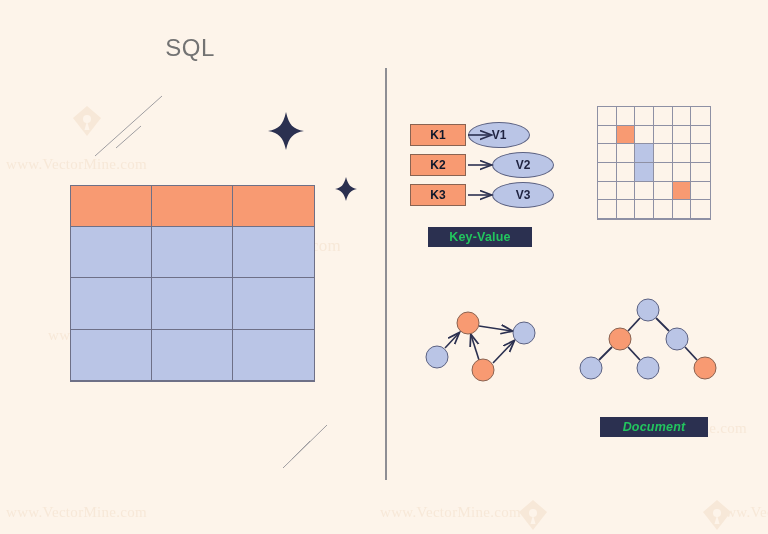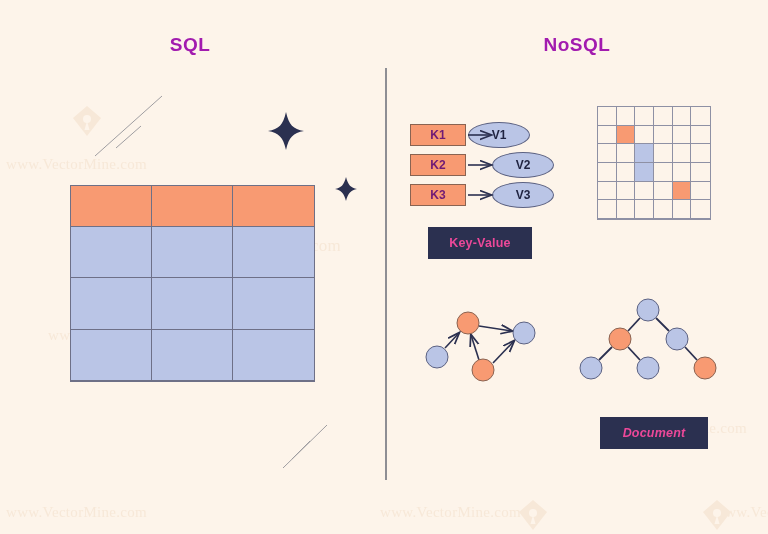--- a/index.html
+++ b/index.html
@@ -28,45 +28,45 @@
     user-select: none;
     pointer-events: none;
   }
   .wm-big {
     font-size: 17px;
   }
 
   
   .title {
     position: absolute;
-    color: #a21caf;
-    font-size: 19px;
-    font-weight: bold;
+    color: #737373;
+    font-size: 24px;
+    font-weight: normal;
     letter-spacing: 0.5px;
     text-align: center;
   }
 
   
   .divider {
     position: absolute;
     background: #8E8E94;
     width: 2px;
   }
 
   
   .label-box {
     position: absolute;
     background: #2B3050;
-    color: #ec4899;
+    color: #22c55e;
     font-size: 12.5px;
     font-weight: bold;
     display: flex;
     align-items: center;
     justify-content: center;
-    height: 32px;
+    height: 20px;
     letter-spacing: 0.2px;
   }
 
   
   .rel-table {
     position: absolute;
     left: 70px;
     top: 185px;
     width: 245px;
     height: 197px;
@@ -86,21 +86,21 @@
   .rel-cell.body { background: #BAC5E6; }
 
   
   .kv-key {
     position: absolute;
     width: 56px;
     height: 22px;
     background: #F89A72;
     border: 1px solid #8A6352;
     box-sizing: border-box;
-    color: #701a75;
+    color: #0f172a;
     font-size: 12px;
     font-weight: bold;
     display: flex;
     align-items: center;
     justify-content: center;
   }
   .kv-val {
     position: absolute;
     width: 62px;
     height: 26px;
@@ -197,21 +197,20 @@
         <g transform="translate(700,498)">
           <path d="M17 2 L31 14 L17 32 L3 14 Z"></path>
           <circle cx="17" cy="15" r="4" fill="#FDF4EA"></circle>
           <path d="M17 17 L19.5 26 L14.5 26 Z" fill="#FDF4EA"></path>
         </g>
       </g>
     </svg>
   </div>
 
   <div class="title" style="left:130px; top:34px; width:120px;">SQL</div>
-  <div class="title" style="left:512px; top:34px; width:130px;">NoSQL</div>
 
   <div class="divider" style="left:385px; top:68px; height:412px;"></div>
 
   <svg class="svg-layer">
 
     <path d="M286 112 C289 125 293 129 304 131 C293 133 289 137 286 150 C283 137 279 133 268 131 C279 129 283 125 286 112 Z" fill="#2B3050"></path>
     <path d="M346 177 C348 185 351 188 357 189 C351 190 348 193 346 201 C344 193 341 190 335 189 C341 188 344 185 346 177 Z" fill="#2B3050"></path>
 
     <g stroke="#8E8E94" stroke-width="1" fill="none" opacity="0.85">
       <line x1="95" y1="156" x2="162" y2="96"></line>

